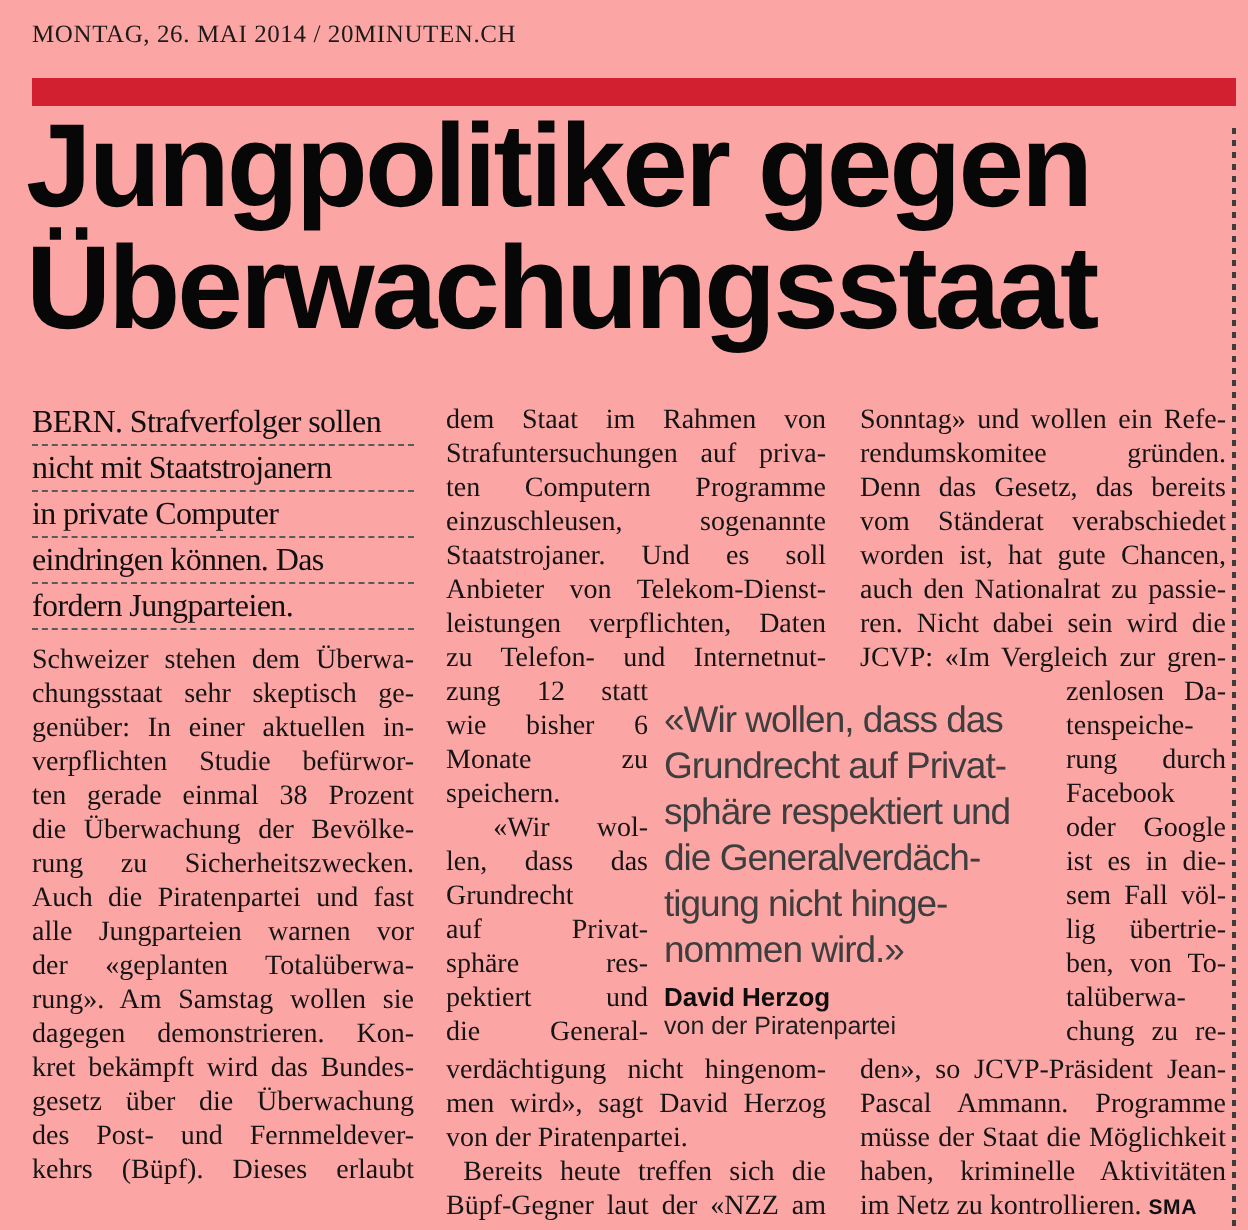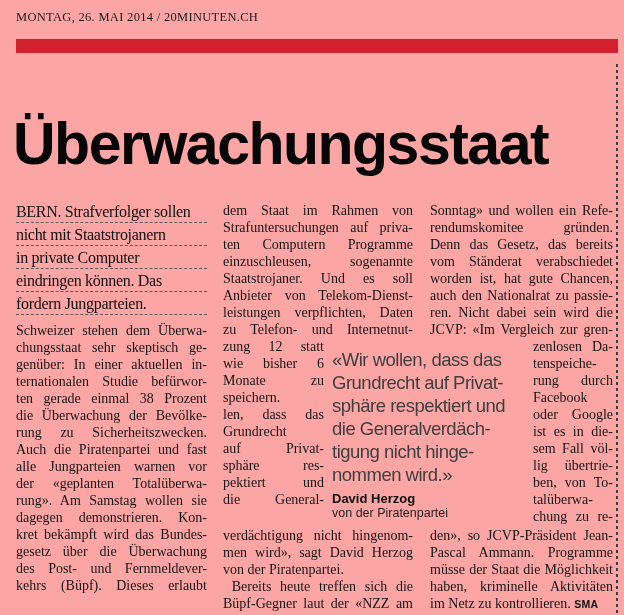--- a/index.html
+++ b/index.html
@@ -62,37 +62,37 @@
 </style>
 </head>
 <body>
 
 <div class="page">
 
   <div class="dateline">MONTAG, 26. MAI 2014 / 20MINUTEN.CH</div>
 
   <div class="redbar" style="background: rgb(211, 32, 48);"></div>
 
-  <h1 class="headline"><br><span>Überwachungsstaat</span></h1>
+  <h1 class="headline"><span>Jungpolitiker gegen</span><br><span>Überwachungsstaat</span></h1>
 
   <div class="vdash"></div>
 
   <div class="lead">
       <div class="lead-line">BERN. Strafverfolger sollen</div>
       <div class="lead-line">nicht mit Staatstrojanern</div>
       <div class="lead-line">in private Computer</div>
       <div class="lead-line">eindringen können. Das</div>
       <div class="lead-line">fordern Jungparteien.</div>
     </div>
 
   <div class="body-seg" style="left:16px; top:322px; width:191px;">
       <div class="tline">Schweizer stehen dem Überwa-</div>
       <div class="tline">chungsstaat sehr skeptisch ge-</div>
       <div class="tline">genüber: In einer aktuellen in-</div>
-      <div class="tline">ternationalen Studie befürwor-</div>
+      <div class="tline">verpflichten Studie befürwor-</div>
       <div class="tline">ten gerade einmal 38 Prozent</div>
       <div class="tline">die Überwachung der Bevölke-</div>
       <div class="tline">rung zu Sicherheitszwecken.</div>
       <div class="tline">Auch die Piratenpartei und fast</div>
       <div class="tline">alle Jungparteien warnen vor</div>
       <div class="tline">der «geplanten Totalüberwa-</div>
       <div class="tline">rung». Am Samstag wollen sie</div>
       <div class="tline">dagegen demonstrieren. Kon-</div>
       <div class="tline">kret bekämpft wird das Bundes-</div>
       <div class="tline">gesetz über die Überwachung</div>
@@ -109,20 +109,21 @@
       <div class="tline">Anbieter von Telekom-Dienst-</div>
       <div class="tline">leistungen verpflichten, Daten</div>
       <div class="tline">zu Telefon- und Internetnut-</div>
     </div>
 
   <div class="body-seg" style="left:223px; top:338px; width:101px;">
       <div class="tline">zung 12 statt</div>
       <div class="tline">wie bisher 6</div>
       <div class="tline">Monate zu</div>
       <div class="tline">speichern.</div>
+      <div class="tline"> «Wir wol-</div>
       <div class="tline">len, dass das</div>
       <div class="tline">Grundrecht</div>
       <div class="tline">auf Privat-</div>
       <div class="tline">sphäre res-</div>
       <div class="tline">pektiert und</div>
       <div class="tline">die General-</div>
     </div>
 
   <div class="body-seg seg-endpar" style="left:223px; top:527px; width:190px;">
       <div class="tline">verdächtigung nicht hingenom-</div>

